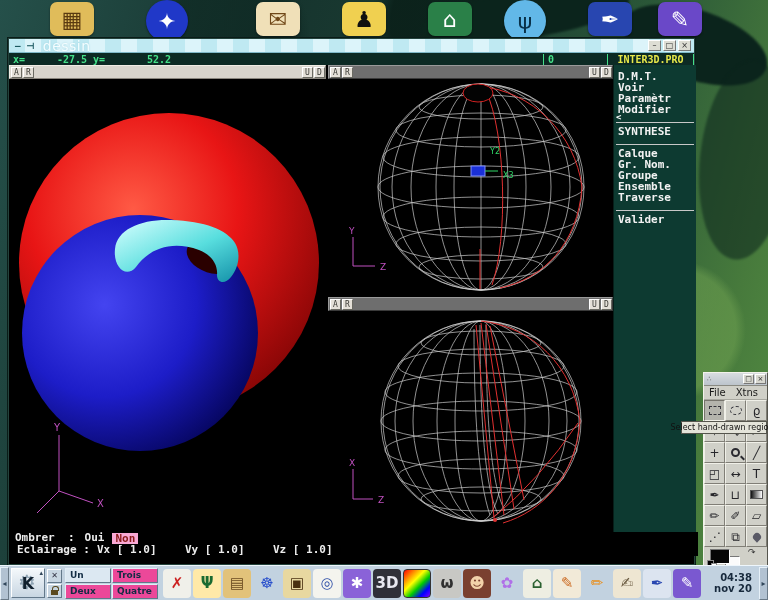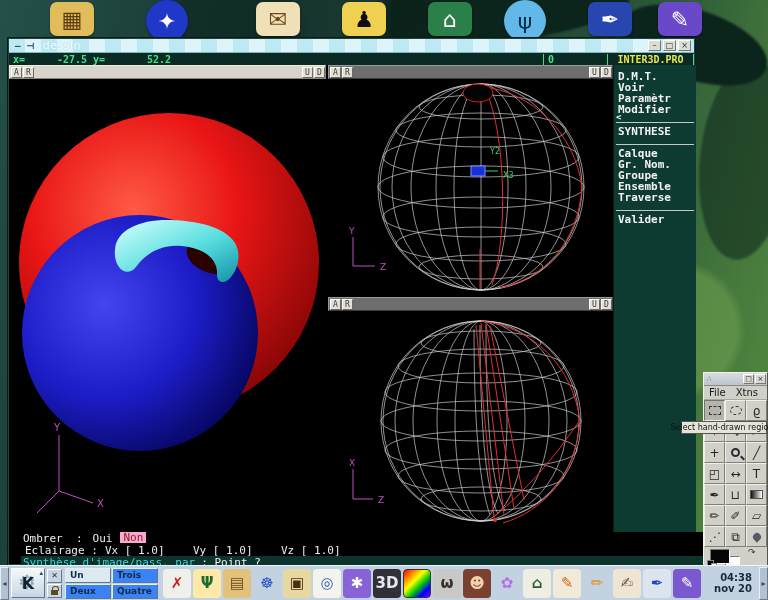--- a/index.html
+++ b/index.html
@@ -23,21 +23,21 @@
     font-size:22px;border-radius:7px;box-shadow:0 1px 2px rgba(0,0,0,.5);cursor:pointer}
   .dicon.round{border-radius:50%;width:42px;height:42px;top:0}
 
   
   .app-window{position:absolute;left:8px;top:38px;width:687px;height:527px;background:#000;
     border:1px solid #24433c;box-shadow:0 0 0 1px #0a1c18;z-index:2}
   .titlebar{position:absolute;left:0;top:0;width:100%;height:14px;
     background:repeating-linear-gradient(90deg,#bfe9f2 0 16px,#dcf4fa 16px 32px);
     border-bottom:1px solid #7fb8c8;display:flex;align-items:center;font-size:9px;color:#0c4c54}
   .tb-glyph{margin-left:5px;font-weight:bold;cursor:pointer}
-  .tb-title{margin-left:8px;color:#f4fdff;font-size:11px;letter-spacing:.5px;text-shadow:0 0 2px #9fd4e0}
+  .tb-title{margin-left:8px;color:#f4fdff;font-size:14px;letter-spacing:.5px;text-shadow:0 0 2px #9fd4e0}
   .tb-btns{margin-left:auto;margin-right:3px;display:flex;gap:2px}
   .tb-btn{width:13px;height:11px;background:#ddddd4;border:1px solid;border-color:#fff #777 #777 #fff;
     font-size:8px;line-height:9px;text-align:center;color:#333;cursor:pointer}
 
   .coordbar{position:absolute;left:0;top:14px;width:100%;height:12px;background:#0c2a24;
     font-family:"DejaVu Sans Mono",monospace;font-size:10px;font-weight:bold;color:#44e088;
     display:flex;align-items:center}
   .coordbar .cv{display:inline-block;text-align:right}
   .coord-field{margin-left:auto;width:64px;border-left:1px solid #44e088;padding-left:4px}
   .coord-app{width:87px;border-left:1px solid #44e088;border-right:1px solid #44e088;color:#e8e84a;text-align:center}
@@ -59,22 +59,22 @@
   .vp-front .vp-canvas{top:14px;height:275px}
   .vp-top .vp-canvas{top:14px;height:221px}
 
   .side-menu{position:absolute;left:604px;top:0;width:83px;height:467px;background:#0d3a31;
     border-left:1px solid #071f1a;font-family:"DejaVu Sans Mono",monospace;font-size:11px;font-weight:bold;color:#f2f2f2;
     padding:6px 2px 0 2px}
   .menu-item{height:11px;line-height:11px;padding-left:2px;cursor:pointer;white-space:nowrap}
   .menu-item.right{text-align:left;padding-right:4px}
   .menu-sep{height:8px;line-height:4px;font-size:9px;color:#fff;border-bottom:1px solid #c8c8c8;margin-bottom:3px}
 
-  .status-line{position:absolute;left:12px;width:100%;font-family:"DejaVu Sans Mono",monospace;
-    font-size:11px;font-weight:normal;display:flex;align-items:flex-start}
+  .status-line{position:absolute;left:4px;width:100%;font-family:"DejaVu Sans Mono",monospace;
+    font-size:11px;font-weight:bold;display:flex;align-items:flex-end}
   .status1{top:493px;height:12px;background:#000;color:#ececec}
   .status2{top:505px;height:12px;background:#000;color:#ececec}
   .status3{top:517px;height:11px;background:#0c332c;color:#35d8d8}
   .status1 .lbl{margin-left:2px;white-space:pre}
   .toggle-box{margin-left:8px;background:#f9a8d4;color:#8a1a1a;padding:0 3px;height:11px;line-height:11px}
   .status2 span{display:inline-block}
   .s2-label{margin-left:4px;width:80px}
   .s2-val{width:88px}
   .status3 .val{color:#efefef;margin-left:6px}
 
@@ -122,21 +122,21 @@
   .kbtn .k{position:relative;font-size:16px;font-weight:bold;color:#10202e}
   .kbtn .up{position:absolute;right:1px;top:0;font-size:7px;color:#30465a}
   .mini-col{display:flex;flex-direction:column;gap:1px;margin-left:2px}
   .mini-btn{width:15px;height:14px;background:#c8d6e2;border:1px solid;border-color:#fff #63788a #63788a #fff;
     font-size:8px;display:flex;align-items:center;justify-content:center;color:#334;cursor:pointer}
   .lock-shape{position:relative;width:7px;height:5px;background:#5a4a20;margin-top:3px}
   .lock-shape::before{content:"";position:absolute;left:1px;top:-4px;width:5px;height:4px;
     border:1px solid #5a4a20;border-bottom:none;border-radius:3px 3px 0 0}
   .pager{display:grid;grid-auto-flow:column;grid-template-rows:repeat(2,15px);grid-template-columns:repeat(2,46px);
     gap:1px;margin-left:3px}
-  .pager-cell{background:#3b82f6;border:1px solid;border-color:#e2eef6 #62788a #62788a #e2eef6;
+  .pager-cell{background:#ec4899;border:1px solid;border-color:#e2eef6 #62788a #62788a #e2eef6;
     font-size:9px;font-weight:bold;color:#122c44;padding-left:4px;line-height:13px;cursor:pointer}
   .pager-cell.active{background:#dcе8f2;background:#dce8f2}
   .tb-icons{display:flex;gap:2px;margin-left:5px}
   .tbicon{width:28px;height:29px;border-radius:4px;display:flex;align-items:center;justify-content:center;
     font-size:15px;font-weight:bold;cursor:pointer}
   .tbicon.rainbow{background:linear-gradient(135deg,#f00,#ff8000,#ff0,#0c0,#00f,#8000ff);border:1px solid #333}
   .clock{margin-left:auto;margin-right:4px;text-align:right;font-size:10px;font-weight:bold;color:#17293c;line-height:11px}
 </style>
 </head>
 <body>
@@ -330,24 +330,20 @@
     <span class="lbl">Ombrer  :</span>
     <span class="lbl" style="margin-left:10px">Oui</span>
     <span class="toggle-box">Non</span>
   </div>
   <div class="status-line status2">
     <span class="s2-label">Eclairage :</span>
     <span class="s2-val">Vx [ 1.0]</span>
     <span class="s2-val">Vy [ 1.0]</span>
     <span class="s2-val">Vz [ 1.0]</span>
   </div>
-  <div class="status-line status3">
-    <span style="margin-left:2px">Synthèse d'image/pass. par</span>
-    <span class="val">: Point ?</span>
-  </div>
 </div>
 
 <div class="toolbox">
   <div class="tbx-title">
     <span class="tbx-dots">∴</span>
     <span class="tbx-btns">
       <span class="tbx-btn">□</span>
       <span class="tbx-btn">×</span>
     </span>
   </div>

